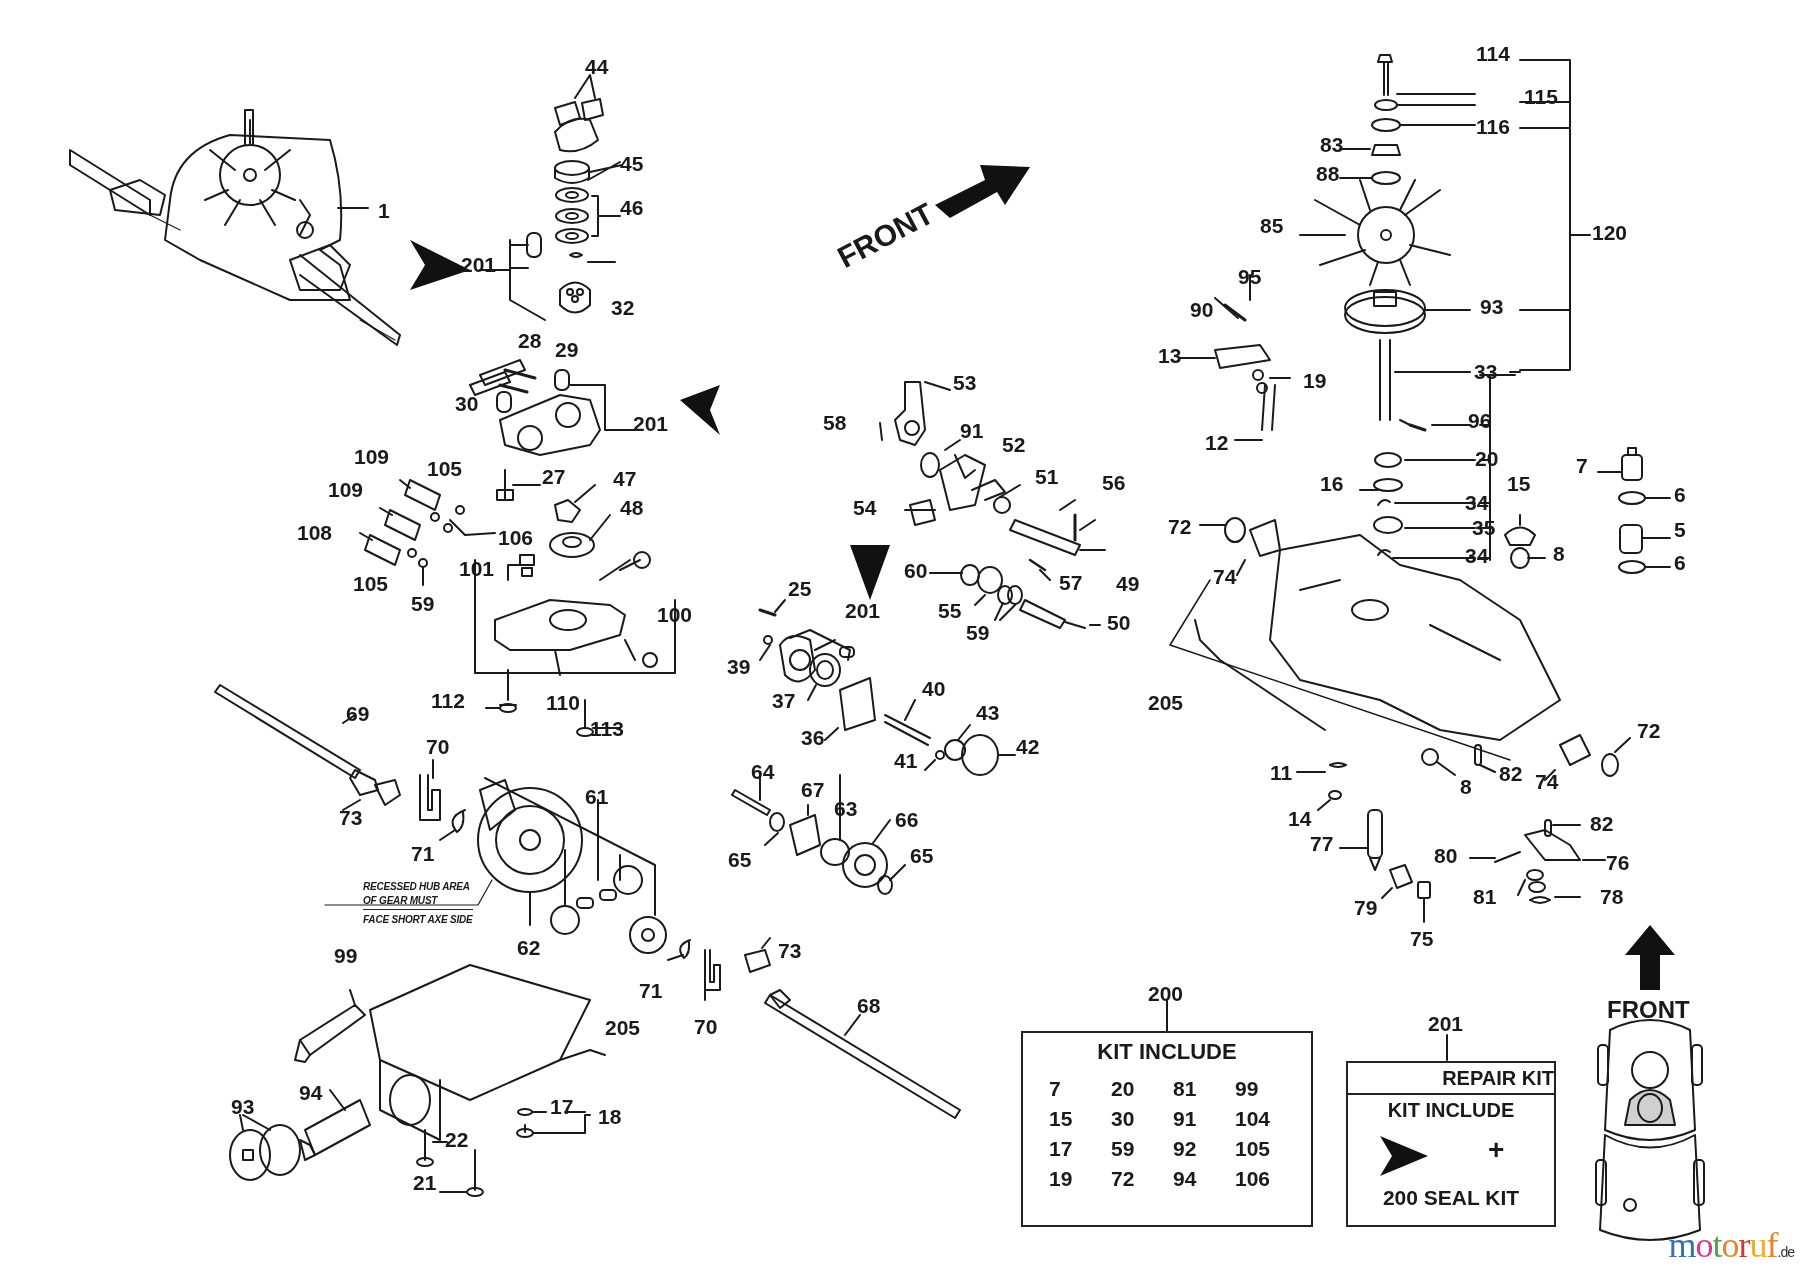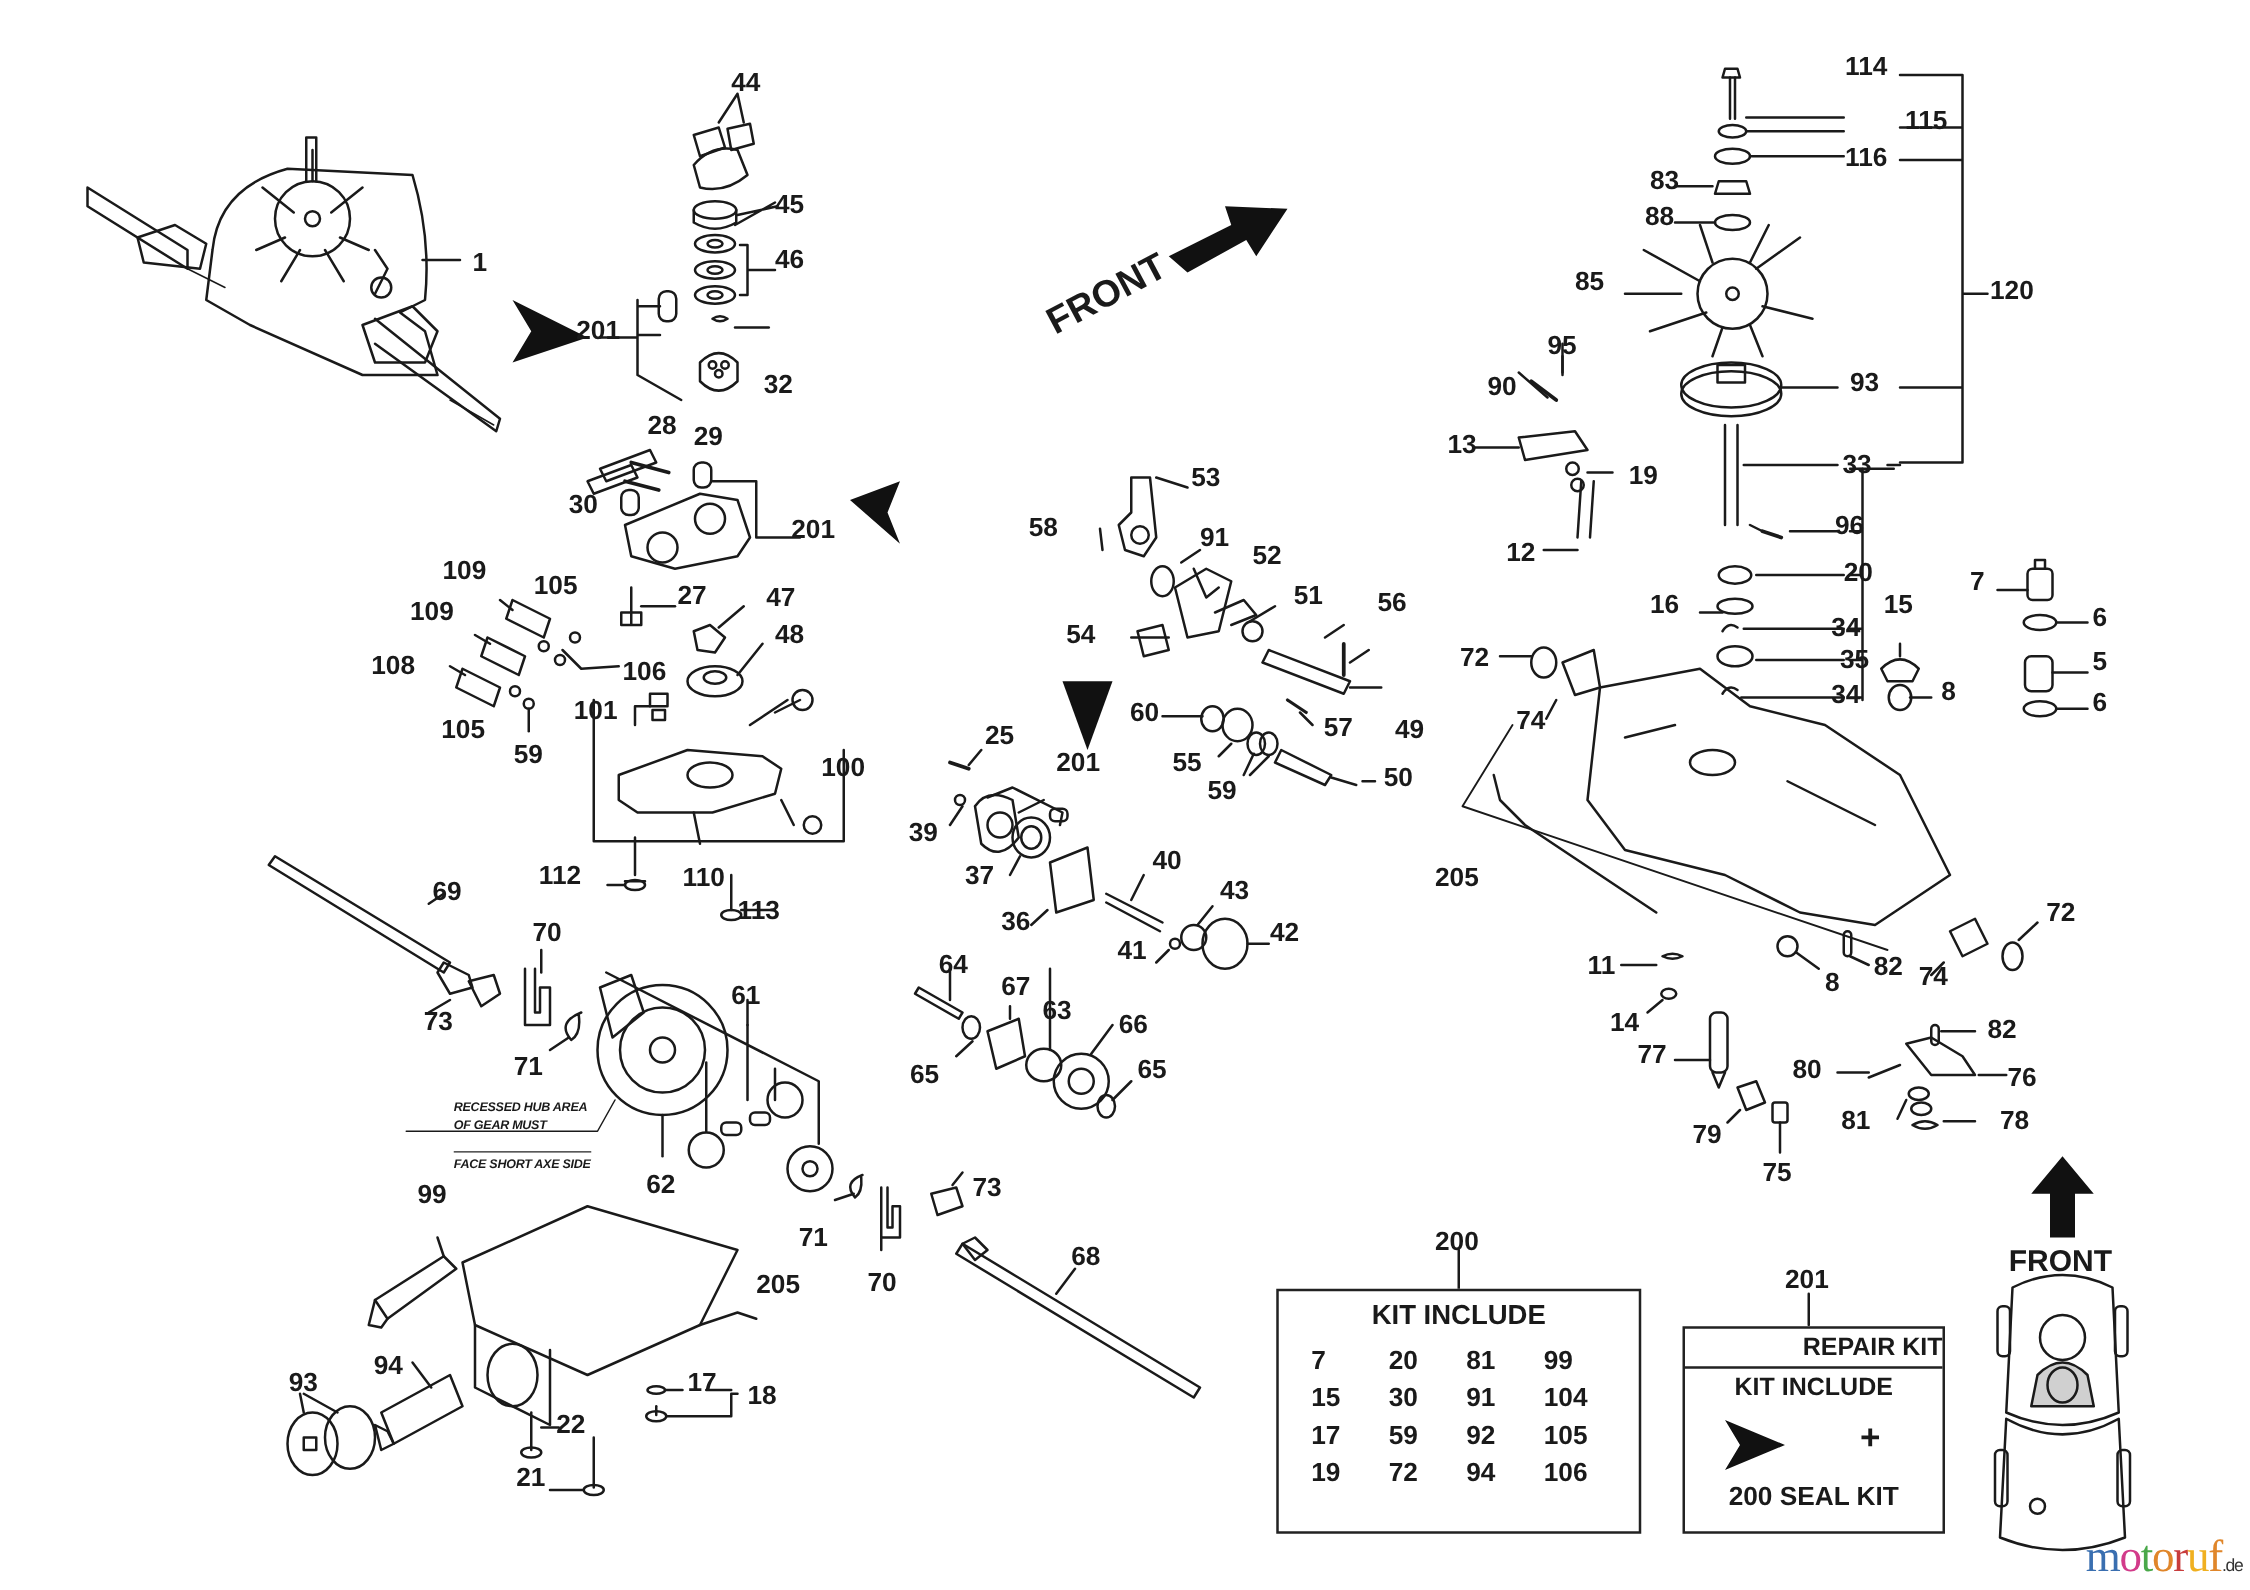--- a/index.html
+++ b/index.html
@@ -451,21 +451,21 @@
     <div class="lbl" style="left: 1473px; top: 886px;">81</div>
     <div class="lbl" style="left: 1600px; top: 886px;">78</div>
     <div class="lbl" style="left: 1354px; top: 897px;">79</div>
     <div class="lbl" style="left: 1410px; top: 928px;">75</div>
     <div class="lbl" style="left: 1148px; top: 983px;">200</div>
     <div class="lbl" style="left: 1428px; top: 1013px;">201</div>
   </div>
 
 <div class="note" style="left:363px; top:880px;">
   <div>RECESSED HUB AREA</div>
-  <div style="border-bottom:1px solid #222; padding-bottom:14px; margin-bottom:3px;">OF GEAR MUST</div>
+  <div style="border-bottom:1px solid #222; padding-bottom:2px; margin-bottom:3px;">OF GEAR MUST</div>
   <div>FACE SHORT AXE SIDE</div>
 </div>
 
 <div class="front-text" style="left:832px; top:245px; transform:rotate(-28deg); transform-origin:left top; font-size:30px;">FRONT</div>
 <div class="front-text" style="left:1607px; top:996px;">FRONT</div>
 
 <div class="kit" style="left:1021px; top:1031px; width:288px; height:192px;">
   <div class="sub">KIT INCLUDE</div>
   <div class="seal-grid" id="seal-grid">
       <span>7</span>

